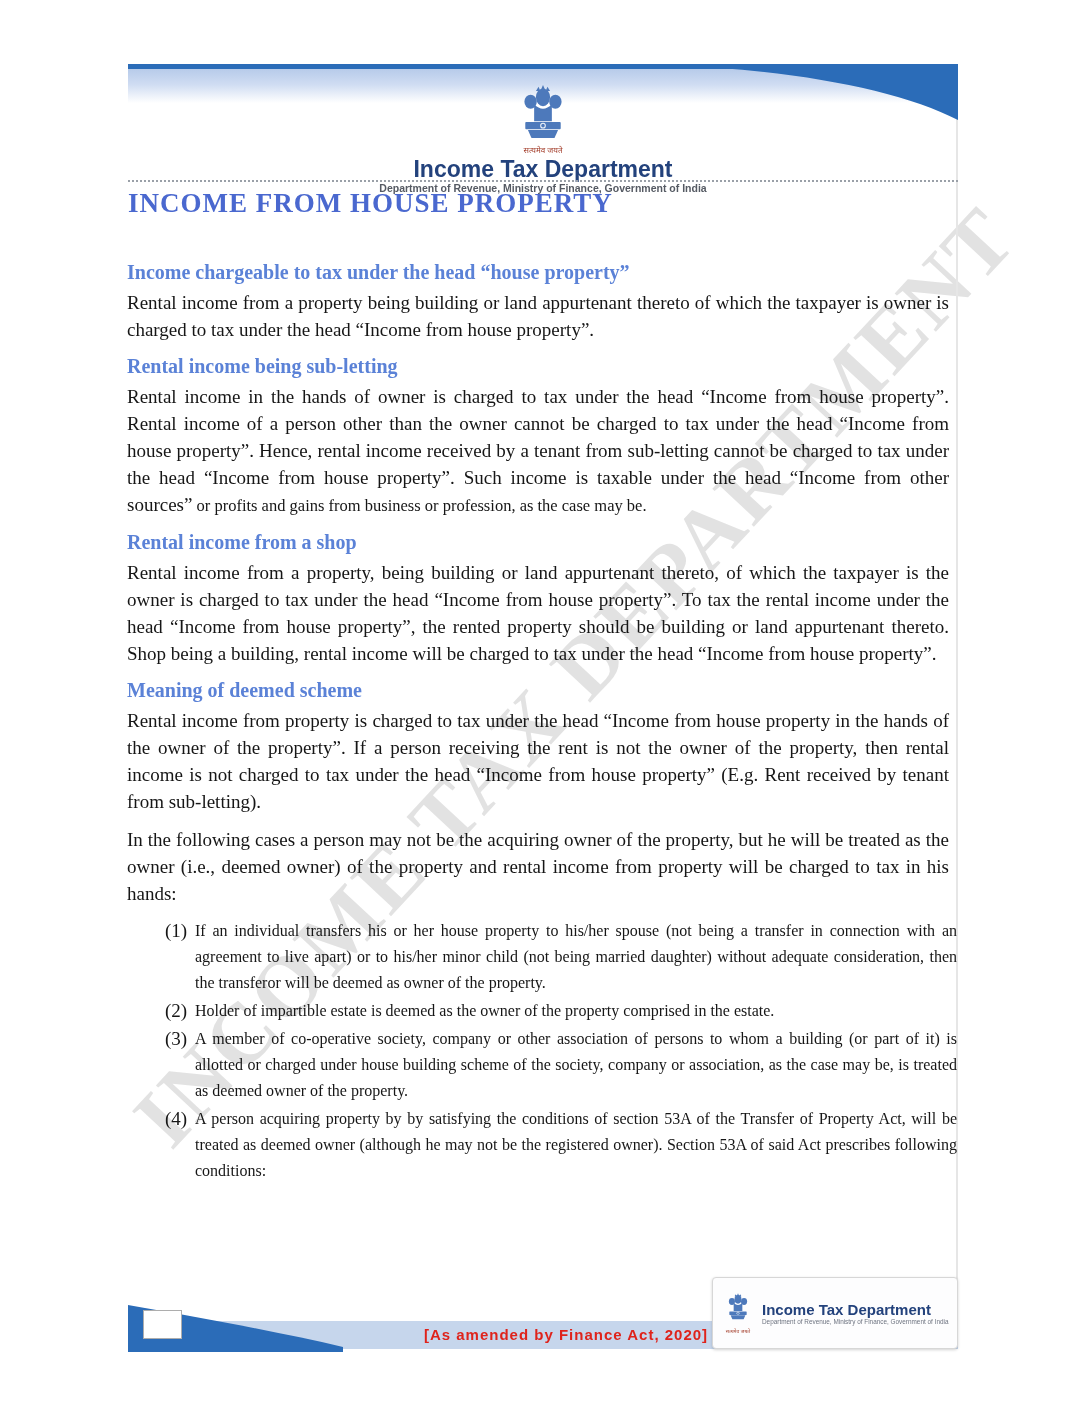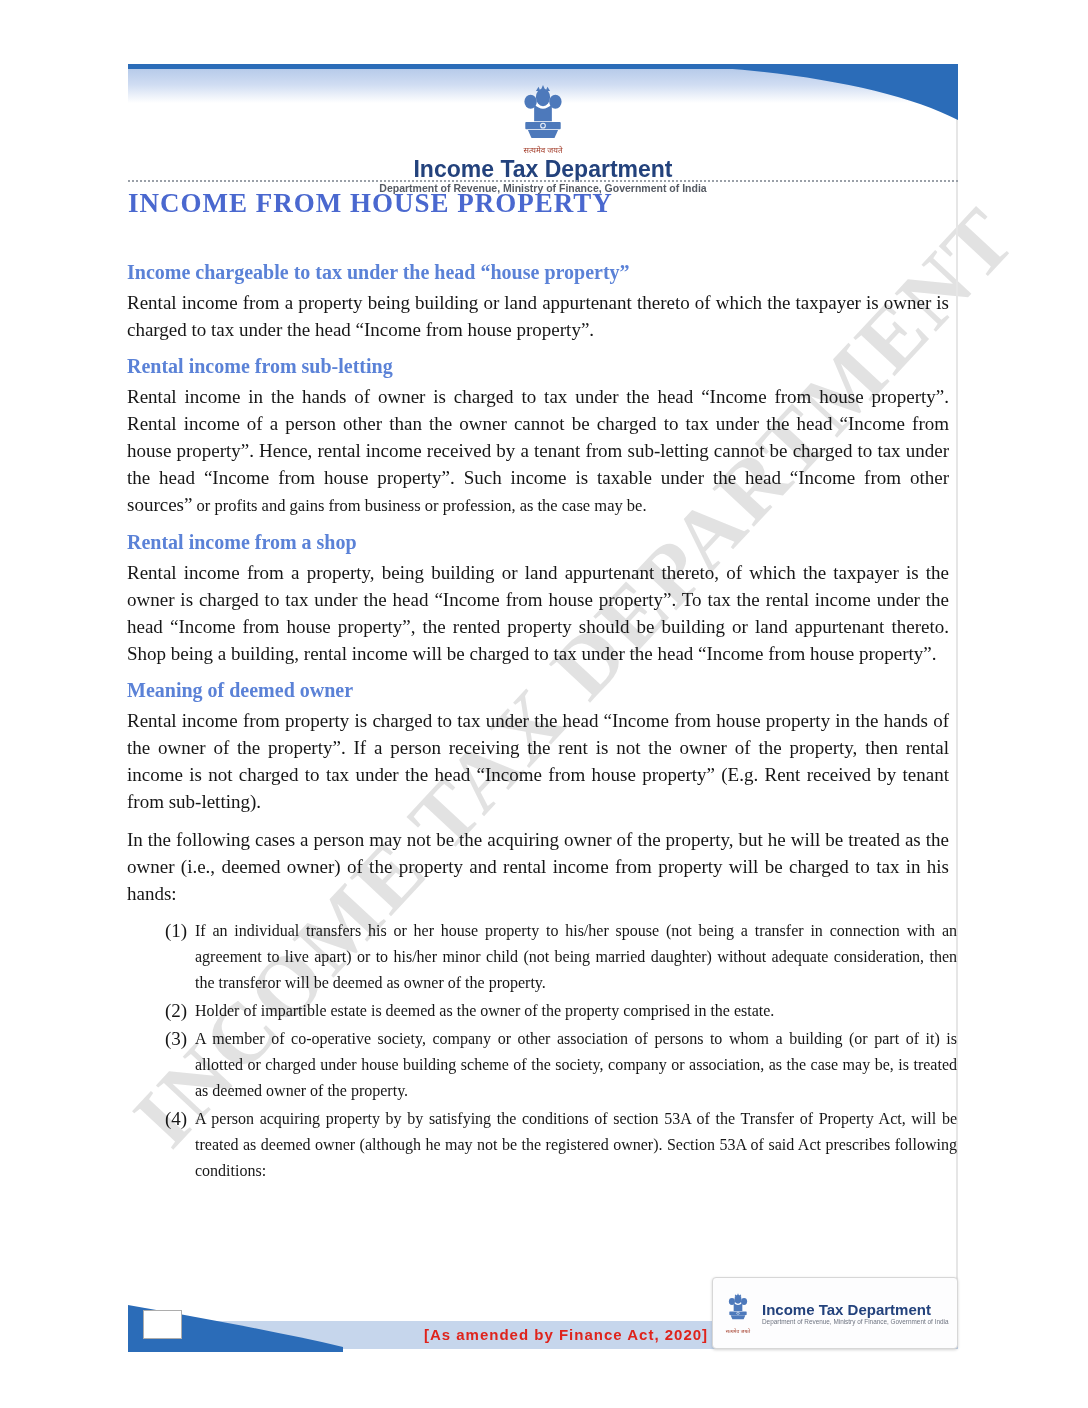--- a/index.html
+++ b/index.html
@@ -127,27 +127,27 @@
   </div>
 
   <div class="dotted-divider"></div>
   <div class="page-title">INCOME FROM HOUSE PROPERTY</div>
 
   <div class="content">
 
     <div class="section-heading first">Income chargeable to tax under the head “house property”</div>
     <p class="para">Rental income from a property being building or land appurtenant thereto of which the taxpayer is owner is charged to tax under the head “Income from house property”.</p>
 
-    <div class="section-heading">Rental income from sub-letting</div>
+    <div class="section-heading">Rental income being sub-letting</div>
     <p class="para"><span>Rental income in the hands of owner is charged to tax under the head “Income from house property”. Rental income of a person other than the owner cannot be charged to tax under the head “Income from house property”. Hence, rental income received by a tenant from sub-letting cannot be charged to tax under the head “Income from house property”. Such income is taxable under the head “Income from other sources”</span><span class="small-seg"> or profits and gains from business or profession, as the case may be.</span></p>
 
     <div class="section-heading">Rental income from a shop</div>
     <p class="para">Rental income from a property, being building or land appurtenant thereto, of which the taxpayer is the owner is charged to tax under the head “Income from house property”. To tax the rental income under the head “Income from house property”, the rented property should be building or land appurtenant thereto. Shop being a building, rental income will be charged to tax under the head “Income from house property”.</p>
 
-    <div class="section-heading">Meaning of deemed owner</div>
+    <div class="section-heading">Meaning of deemed scheme</div>
     <p class="para">Rental income from property is charged to tax under the head “Income from house property in the hands of the owner of the property”. If a person receiving the rent is not the owner of the property, then rental income is not charged to tax under the head “Income from house property” (E.g. Rent received by tenant from sub-letting).</p>
     <p class="para">In the following cases a person may not be the acquiring owner of the property, but he will be treated as the owner (i.e., deemed owner) of the property and rental income from property will be charged to tax in his hands:</p>
 
     <div class="deemed-list">
       <div class="list-item">
         <span class="list-marker">(1)</span>
         <span class="list-text">If an individual transfers his or her house property to his/her spouse (not being a transfer in connection with an agreement to live apart) or to his/her minor child (not being married daughter) without adequate consideration, then the transferor will be deemed as owner of the property.</span>
       </div>
       <div class="list-item">
         <span class="list-marker">(2)</span>

